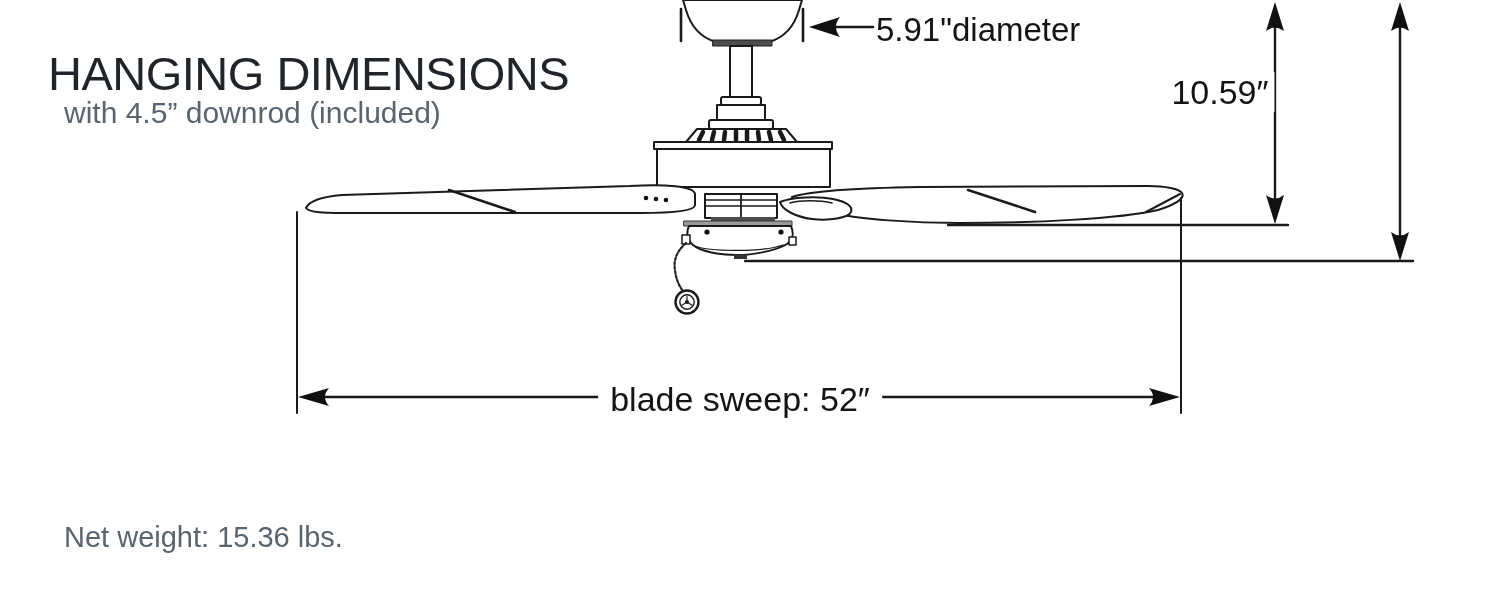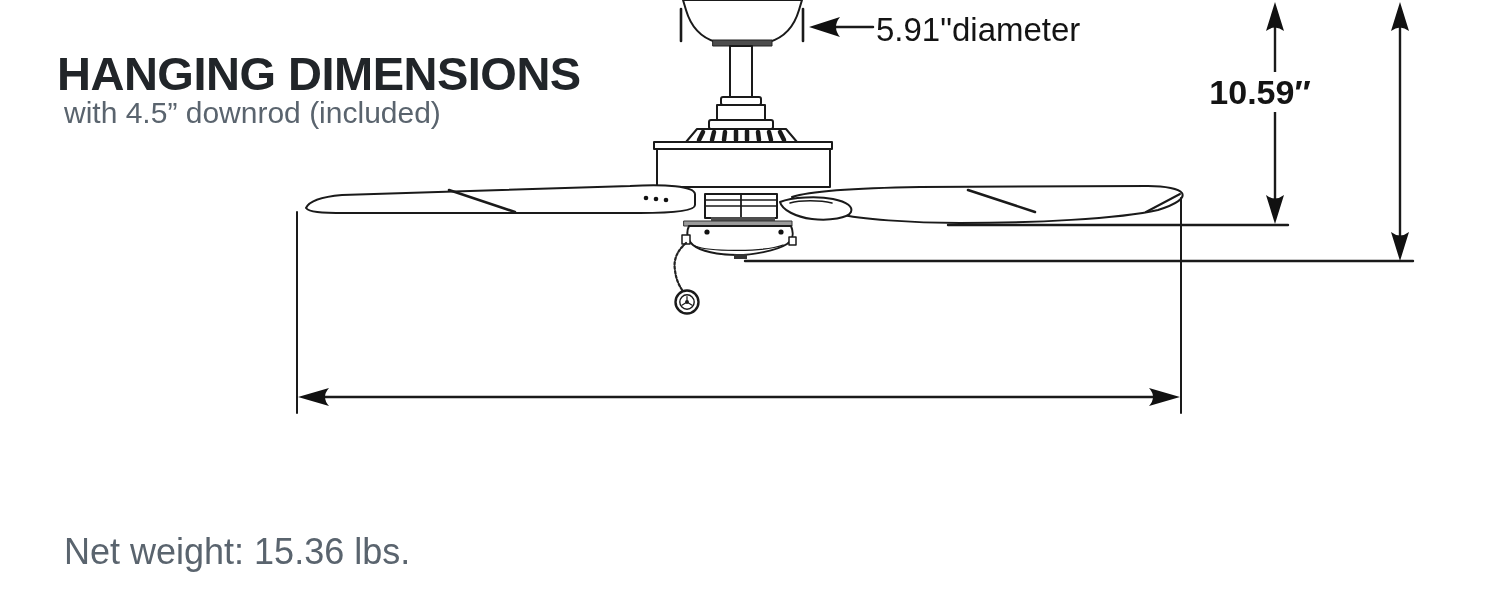--- a/index.html
+++ b/index.html
@@ -14,42 +14,42 @@
   .canvas svg{position:absolute;left:0;top:0;}
   .lbl{
     position:absolute;
     white-space:nowrap;
     color:#1a1a1a;
     font-family:"Liberation Sans",sans-serif;
     line-height:1.18;
     z-index:5;
   }
   .title{
-    left:57px;top:46px;
+    left:48px;top:46px;
     font-size:47px;
-    font-weight:700;
+    font-weight:400;
     letter-spacing:-0.5px;
     color:#212529;
   }
   .subtitle{
     left:64px;top:95px;
     font-size:30px;
     font-weight:500;
     color:#5a646e;
   }
   .dim{font-size:33px;color:#141414;}
   .dim-diameter{left:876px;top:11px;}
   .dim-pitch{left:879px;top:134px;}
   .dim-vert{transform:translateX(-50%);background:#ffffff;padding:0 6px;font-size:34px;}
-  .dim-1059{left:1260px;top:72px;font-weight:bold;}
+  .dim-1059{left:1220px;top:72px;}
   .dim-1277{left:1404px;top:131px;}
   .dim-sweep{left:740px;top:379px;transform:translateX(-50%);background:#ffffff;padding:0 12px;font-size:34px;}
   .netweight{
-    left:64px;top:531px;
-    font-size:36px;
+    left:64px;top:520px;
+    font-size:29px;
     font-weight:500;
     color:#5a646e;
   }
 </style>
 </head>
 <body>
 
 <div class="canvas">
 
   <svg width="1500" height="609" viewBox="0 0 1500 609">
@@ -171,15 +171,16 @@
       </g>
 
     </g>
   </svg>
 
   <div class="lbl title">HANGING DIMENSIONS</div>
   <div class="lbl subtitle">with 4.5” downrod (included)</div>
 
   <div class="lbl dim dim-diameter">5.91"diameter</div>
   <div class="lbl dim dim-vert dim-1059">10.59″</div>
+  <div class="lbl dim dim-sweep">blade sweep: 52″</div>
 
   <div class="lbl netweight">Net weight: 15.36 lbs.</div>
 </div>
 
 </body></html>

